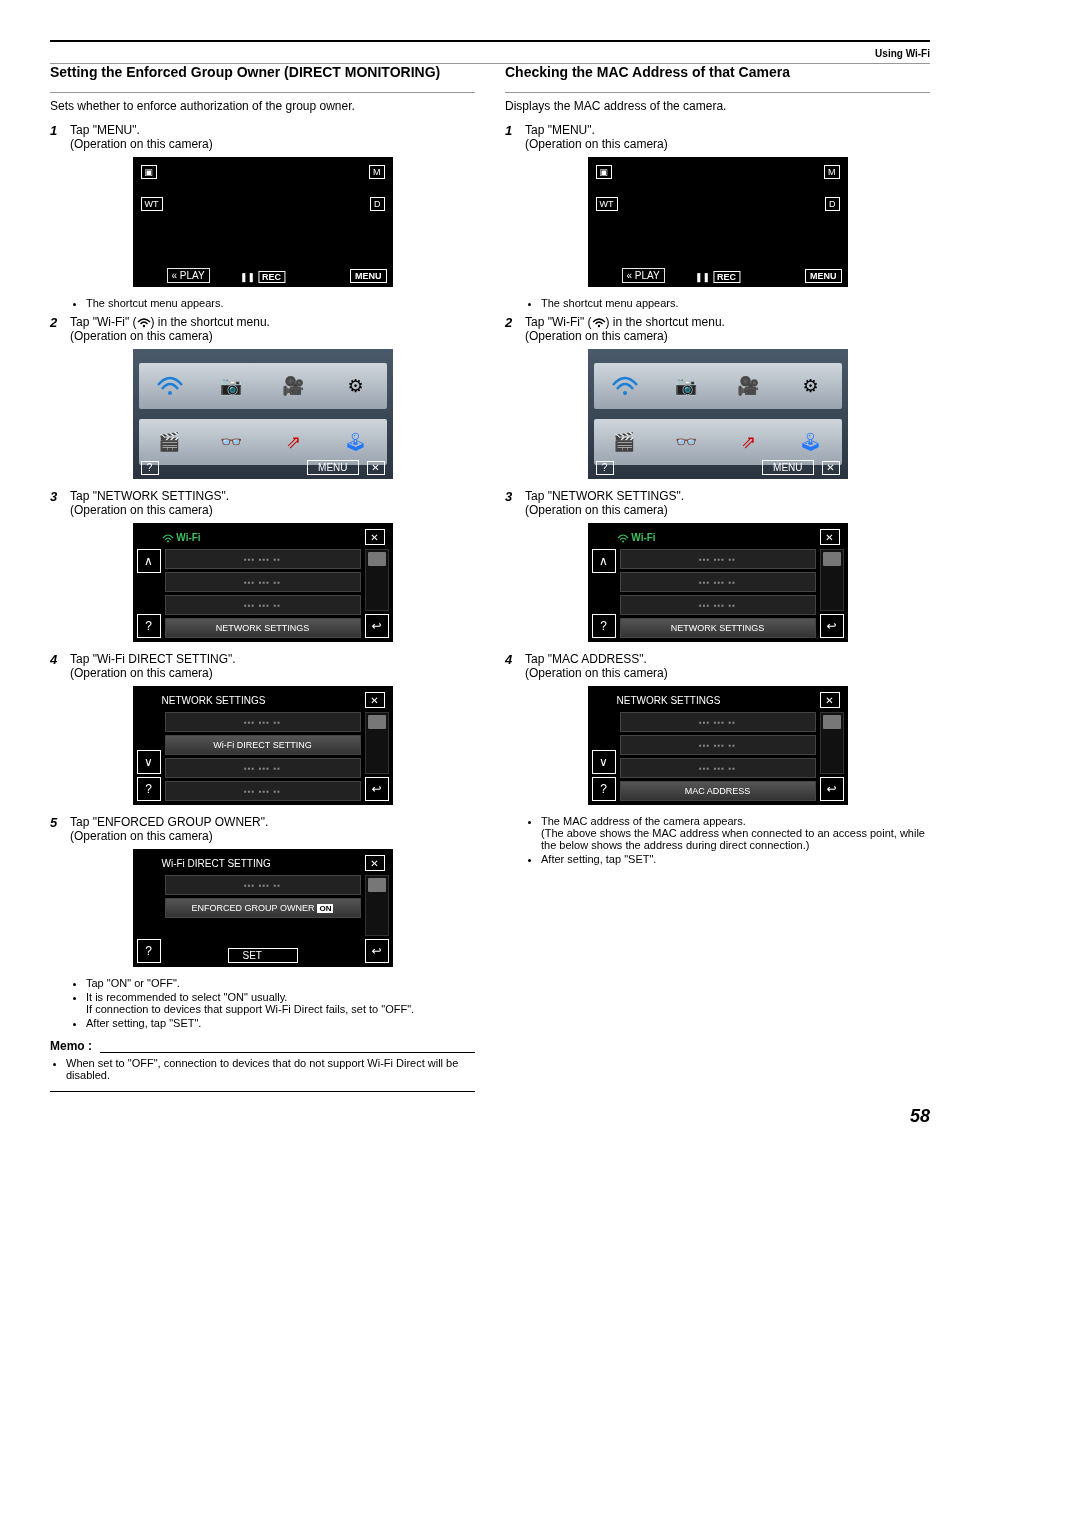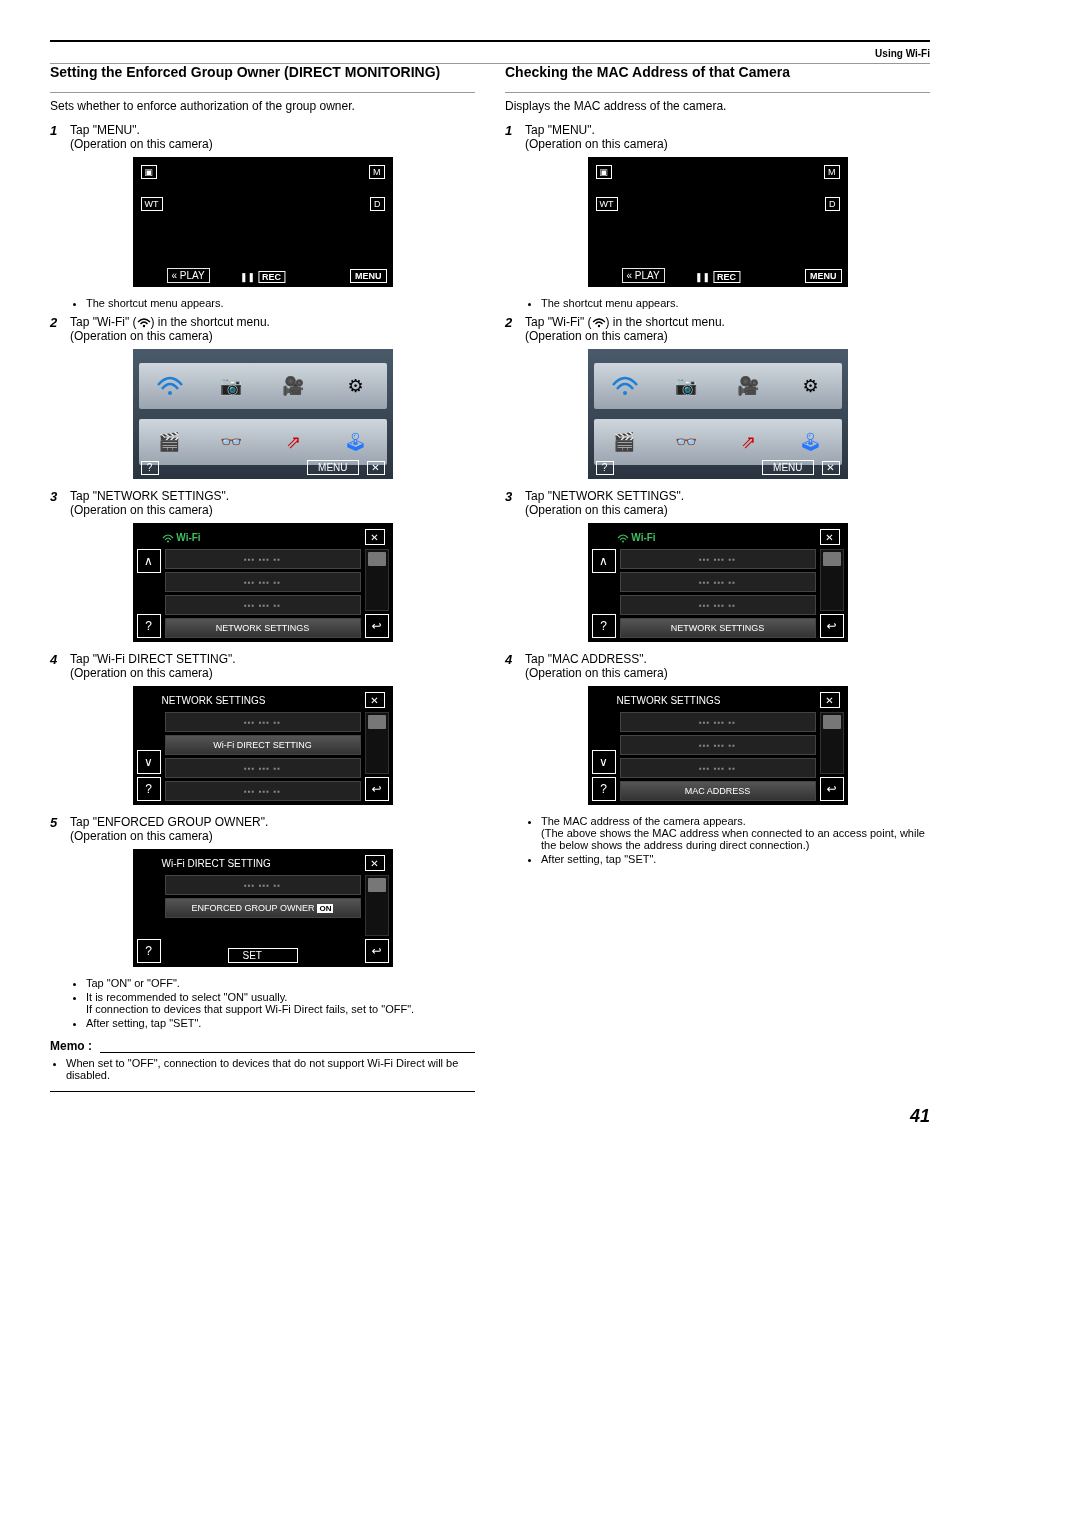--- a/index.html
+++ b/index.html
@@ -420,13 +420,13 @@
     </div>
 
     <ul class="bullets">
       <li style="white-space:pre-line;">The MAC address of the camera appears.
 (The above shows the MAC address when connected to an access point, while the below shows the address during direct connection.)</li>
       <li>After setting, tap "SET".</li>
     </ul>
   </div>
 </div>
 
-<div class="page-num">41</div>
+<div class="page-num">58</div>
 
 </body></html>

